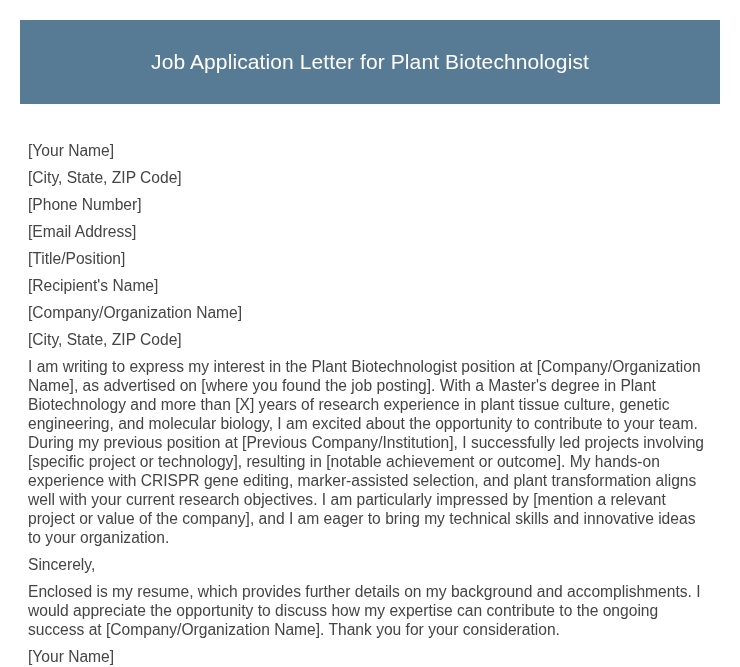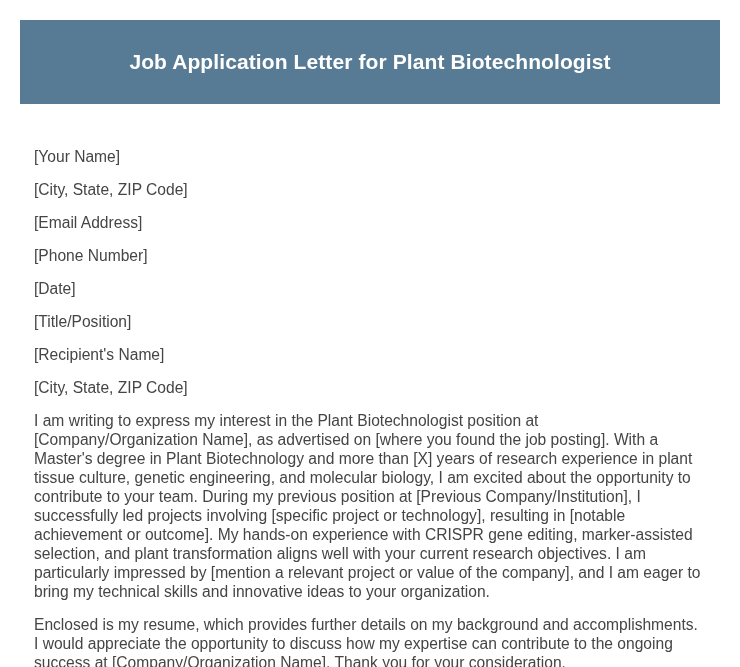--- a/index.html
+++ b/index.html
@@ -2,43 +2,43 @@
 <html><head>
 <meta charset="utf-8">
 <style>
   html, body { margin: 0; padding: 0; background: #ffffff; }
   body { width: 740px; height: 667px; overflow: hidden; font-family: "Liberation Sans", sans-serif; }
   .header {
     position: absolute; left: 20px; top: 20px; width: 700px; height: 84px;
     background: #587b95; display: flex; align-items: center; justify-content: center;
   }
   .header h1 {
-    margin: 0; color: #ffffff; font-weight: bold; font-size: 21px;
+    margin: 0; color: #ffffff; font-weight: normal; font-size: 21px;
     font-family: "Liberation Sans", sans-serif; letter-spacing: 0.1px;
   }
   .letter {
     position: absolute; left: 20px; top: 133px; width: 700px;
     color: #454545; font-size: 15.6px; line-height: 19px;
     font-family: "Liberation Sans", sans-serif;
   }
-  .letter div { margin: 14px; }
+  .letter div { margin: 8px; }
 </style>
 </head>
 <body>
 
 <div class="header">
   <h1>Job Application Letter for Plant Biotechnologist</h1>
 </div>
 
 <div class="letter">
   <div>[Your Name]</div>
   <div>[City, State, ZIP Code]</div>
+  <div>[Phone Number]</div>
   <div>[Email Address]</div>
-  <div>[Phone Number]</div>
-  <div>[Date]</div>
   <div>[Title/Position]</div>
   <div>[Recipient's Name]</div>
+  <div>[Company/Organization Name]</div>
   <div>[City, State, ZIP Code]</div>
   <div>I am writing to express my interest in the Plant Biotechnologist position at [Company/Organization Name], as advertised on [where you found the job posting]. With a Master's degree in Plant Biotechnology and more than [X] years of research experience in plant tissue culture, genetic engineering, and molecular biology, I am excited about the opportunity to contribute to your team. During my previous position at [Previous Company/Institution], I successfully led projects involving [specific project or technology], resulting in [notable achievement or outcome]. My hands-on experience with CRISPR gene editing, marker-assisted selection, and plant transformation aligns well with your current research objectives. I am particularly impressed by [mention a relevant project or value of the company], and I am eager to bring my technical skills and innovative ideas to your organization.</div>
+  <div>Sincerely,</div>
   <div>Enclosed is my resume, which provides further details on my background and accomplishments. I would appreciate the opportunity to discuss how my expertise can contribute to the ongoing success at [Company/Organization Name]. Thank you for your consideration.</div>
-  <div>Sincerely,</div>
   <div>[Your Name]</div>
 </div>
 
 </body></html>

